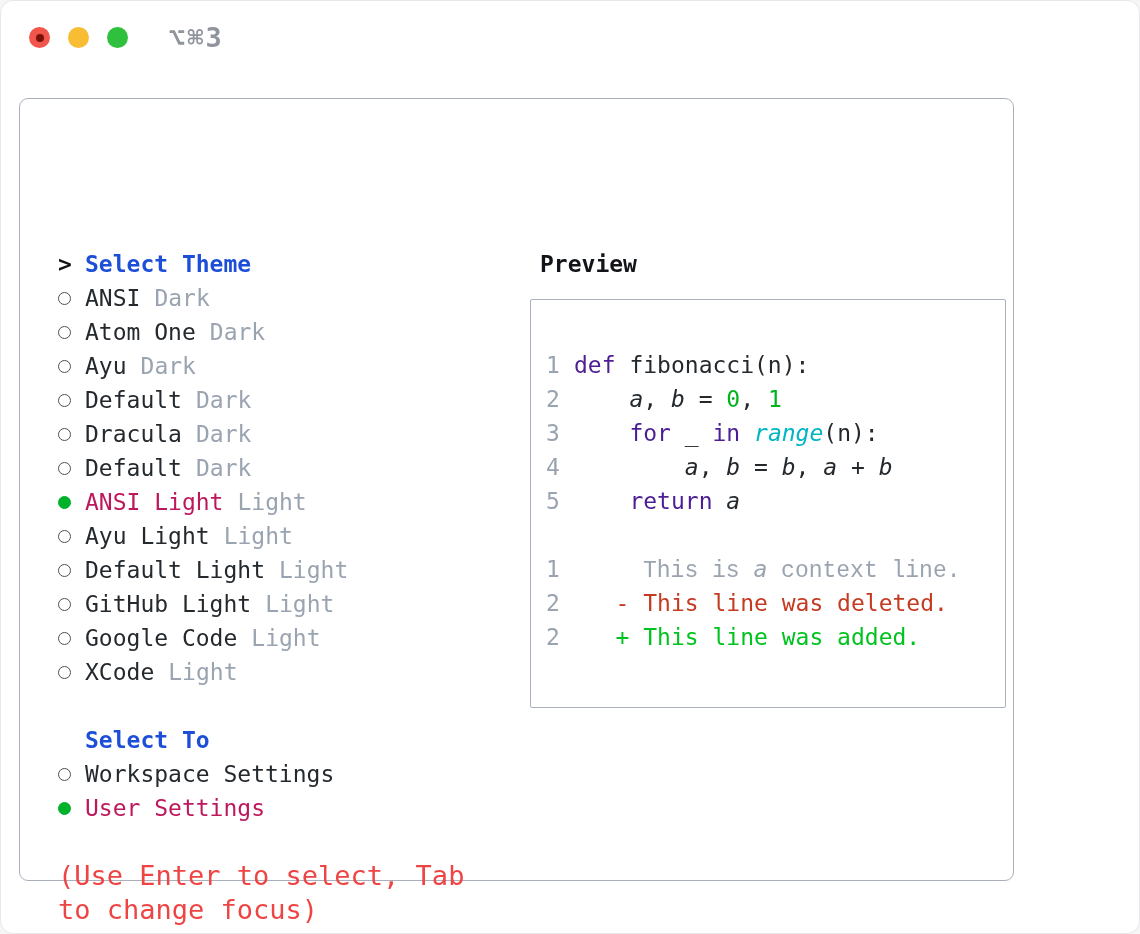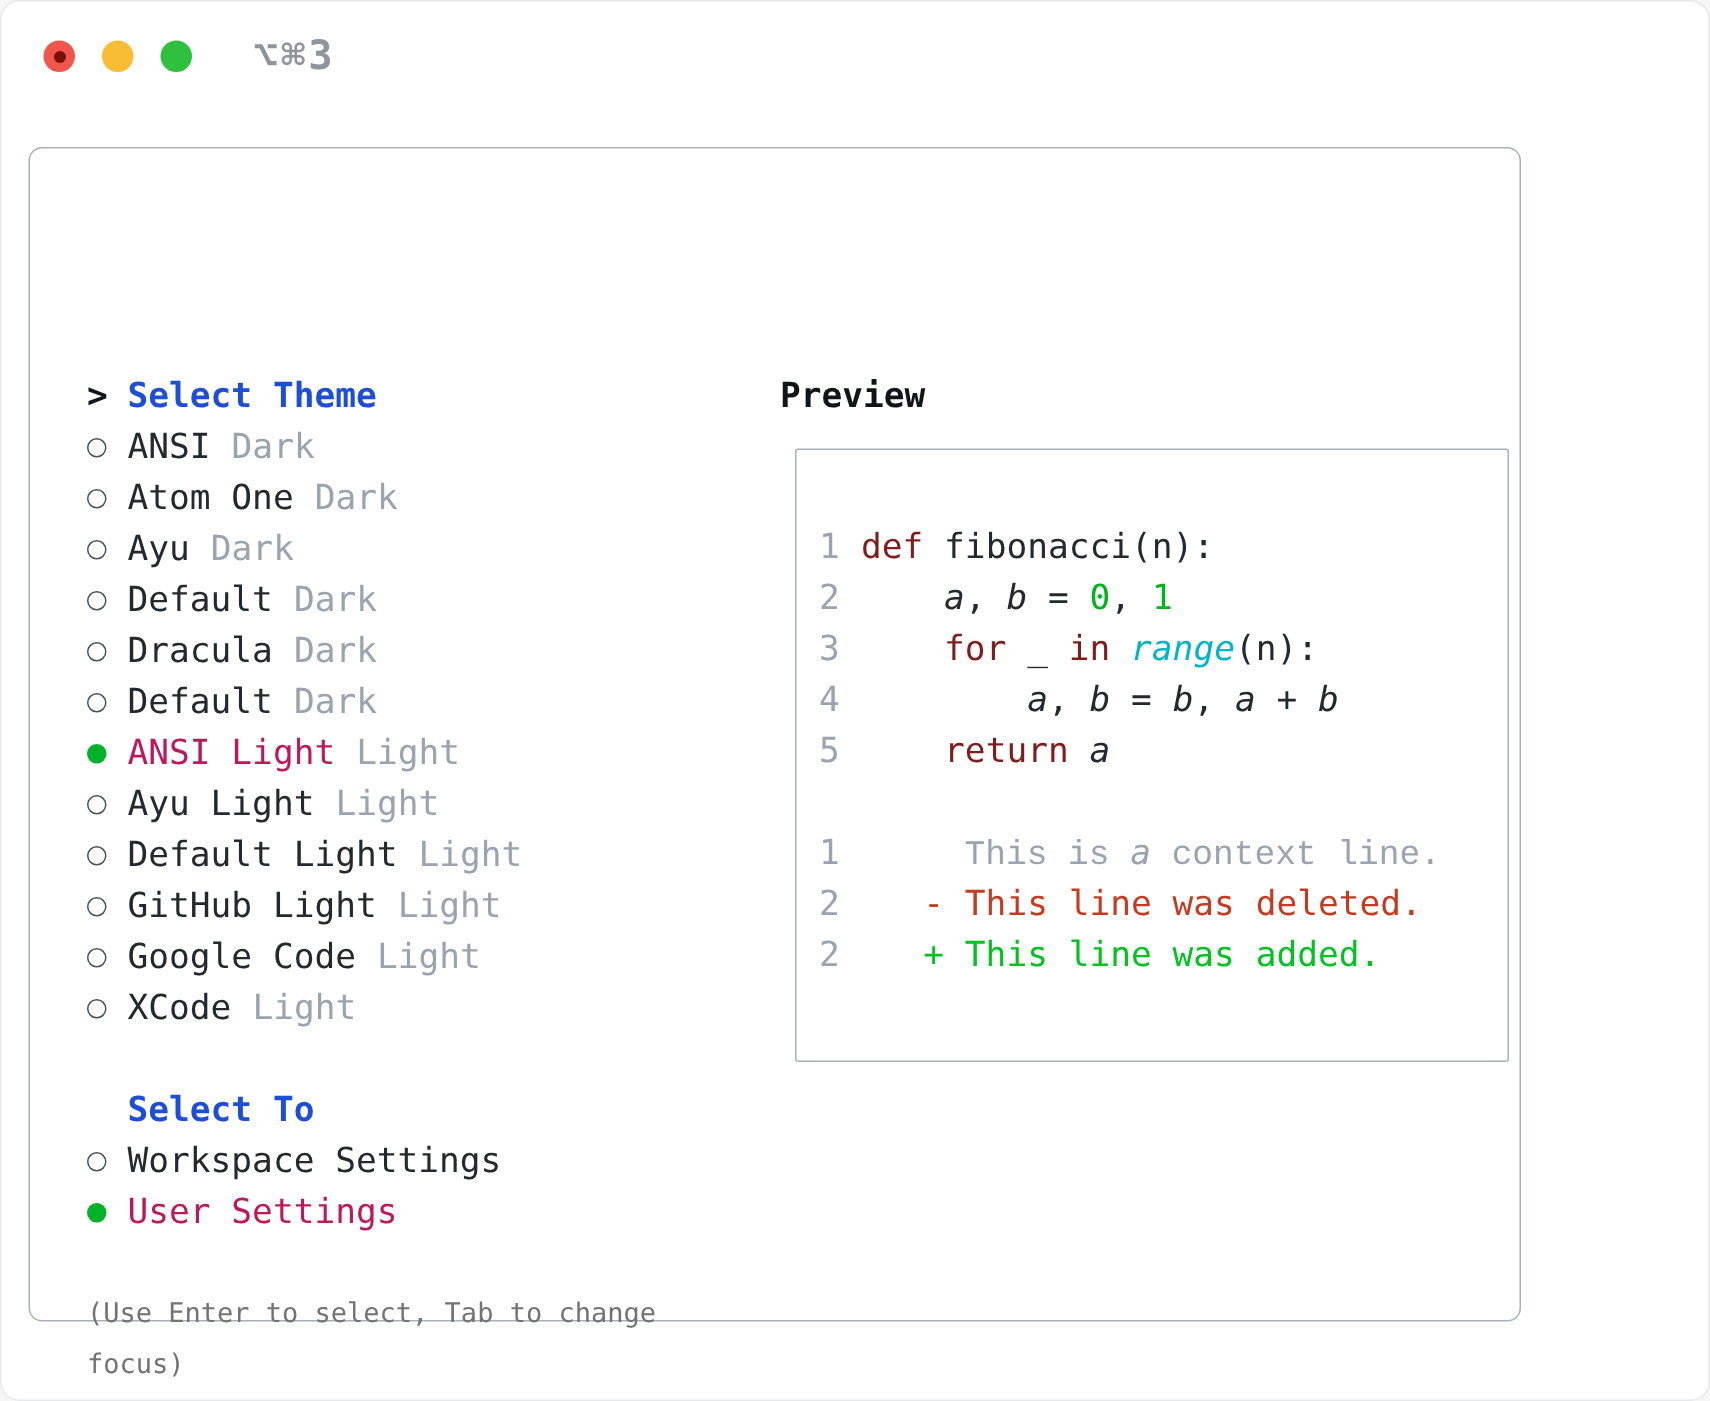--- a/index.html
+++ b/index.html
@@ -37,35 +37,35 @@
     width:13px; height:13px; border-radius:50%;
     border:1.5px solid #4a515b; background:transparent;
   }
   .radio.selected { background:#00b12a; border-color:#00b12a; }
   .hdr { font-weight:bold; color:#1d4ed8; }
   .tname { color:#24292e; white-space:pre; }
   .tname.sel { color:#be185d; }
   .tvariant { color:#9aa3b0; margin-left:14px; white-space:pre; }
   .spacer { height:34px; }
   .help {
-    margin-top:0; width:412px; font-size:18px; line-height:34px; color:#737373;
+    margin-top:0; width:412px; font-size:27px; line-height:34px; color:#ef4444;
   }
   
   .preview-label {
-    position:absolute; left:500px; top:148px; height:34px; line-height:34px;
+    position:absolute; left:520px; top:148px; height:34px; line-height:34px;
     font-size:23px; font-weight:bold; color:#111418;
   }
   .preview-box {
     position:absolute; left:510px; top:200px; width:476px; height:409px;
     border:1.5px solid #a9b0bc; border-radius:2px; background:#fff; overflow:hidden;
   }
   .code { padding:48px 0 0 15px; }
   .code-line { white-space:pre; font-size:23px; line-height:34px; height:34px; }
   .gut { display:inline-block; width:14px; margin-right:14px; color:#9aa3b0; }
-  .c-kw  { color:#7f1d1d;margin-top:10px; }
+  .c-kw  { color:#4c1d95;margin-top:10px; }
   .c-pl  { color:#24292e; }
   .c-num { color:#00b41e; }
   .c-bi  { color:#00b5c4; font-style:italic; }
   .c-var { color:#24292e; font-style:italic; }
   .c-ctx { color:#9aa3b0;font-family:Liberation Mono, monospace; }
   .c-ctxvar { color:#9aa3b0; font-style:italic; }
   .c-del { color:#c53b22; }
   .c-add { color:#00c320; }
 </style>
 </head>

